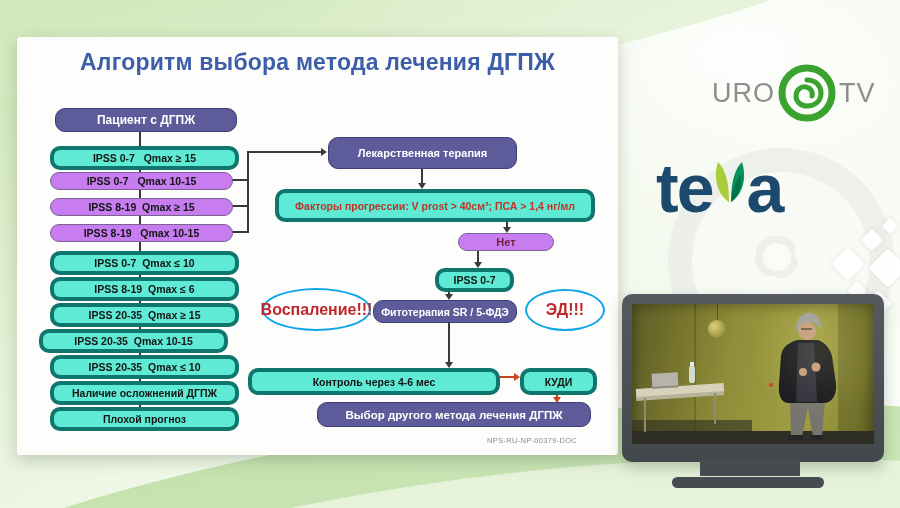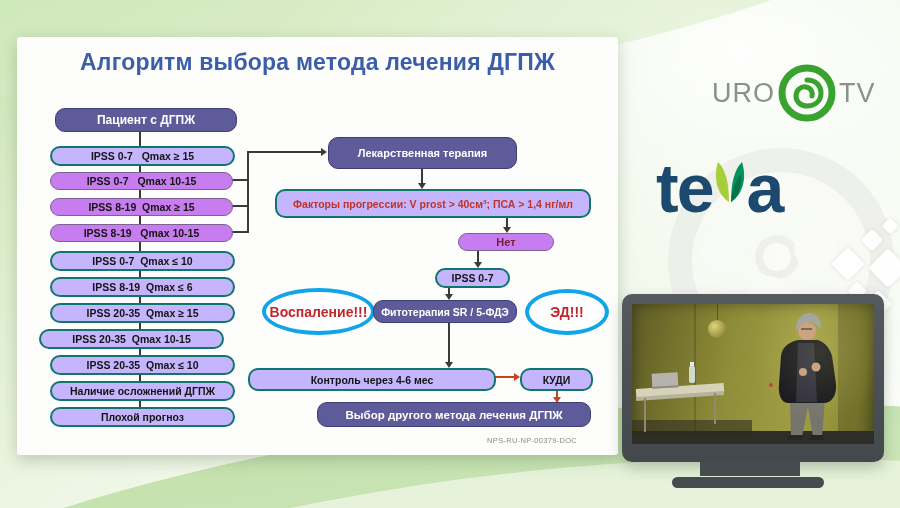--- a/index.html
+++ b/index.html
@@ -10,31 +10,31 @@
       linear-gradient(150deg,#c9e5b4 0%,#dcedca 22%,#ecf5e2 48%,#f6faf1 72%,#ffffff 100%);}
   
   .band{position:absolute;border-radius:50%;}
   
   #slide{position:absolute;left:17px;top:37px;width:601px;height:418px;background:#fdfdfc;
     border-radius:3px;box-shadow:0 5px 16px rgba(70,95,60,.28);}
   .slide-title{position:absolute;left:0;top:12px;width:100%;text-align:center;
     font-size:23px;font-weight:bold;color:#3c5ea9;letter-spacing:.2px;}
   .fbox{position:absolute;display:flex;align-items:center;justify-content:center;
     font-weight:bold;color:#141414;text-align:center;white-space:pre;z-index:2;border-radius:10px;}
-  .gray{background:#c4b5fd;border:2px solid #0f766e;font-size:10.5px;}
+  .gray{background:#5eead4;border:4px solid #0f766e;font-size:10.5px;}
   .purple{background:#c77df0;border:1px solid #7a6292;font-size:10.5px;}
   .dkpurple{background:#5d5b99;border:1px solid #3f3d73;color:#ffffff;font-size:11px;}
   .line{position:absolute;background:#3a3a3a;z-index:1;}
   .rline{position:absolute;background:#c8431f;z-index:1;}
   .ah-d{position:absolute;width:0;height:0;border-left:4px solid transparent;border-right:4px solid transparent;border-top:6px solid #3a3a3a;z-index:1;}
   .ah-r{position:absolute;width:0;height:0;border-top:4px solid transparent;border-bottom:4px solid transparent;border-left:6px solid #3a3a3a;z-index:1;}
   .rah-d{border-top-color:#c8431f;}
   .rah-r{border-left-color:#c8431f;}
-  .oval{position:absolute;border:4px solid #0ea5e9;border-radius:50%;display:flex;
-    align-items:center;justify-content:center;font-weight:bold;color:#c0272d;font-size:14px;z-index:2;background:rgba(255,255,255,.6);}
+  .oval{position:absolute;border:2px solid #0ea5e9;border-radius:50%;display:flex;
+    align-items:center;justify-content:center;font-weight:bold;color:#c0272d;font-size:16px;z-index:2;background:rgba(255,255,255,.6);}
   .doccode{position:absolute;font-size:7.5px;color:#8b8b8b;letter-spacing:.3px;}
   
   #urotv{position:absolute;left:712px;top:64px;display:flex;align-items:center;gap:3px;}
   .uro-txt{font-size:27px;color:#8b908b;letter-spacing:1px;font-weight:normal;}
   #teva{position:absolute;left:656px;top:154px;display:flex;align-items:flex-start;}
   .teva-txt{font-size:68px;font-weight:bold;color:#1b4a6e;letter-spacing:-2px;line-height:1;}
   
   .reel{position:absolute;left:668px;top:148px;width:178px;height:178px;border-radius:50%;
     border:24px solid rgba(231,232,228,.75);background:rgba(249,250,247,.55);opacity:.8;}
   .reel-hub{position:absolute;left:63px;top:63px;width:28px;height:28px;border-radius:50%;

